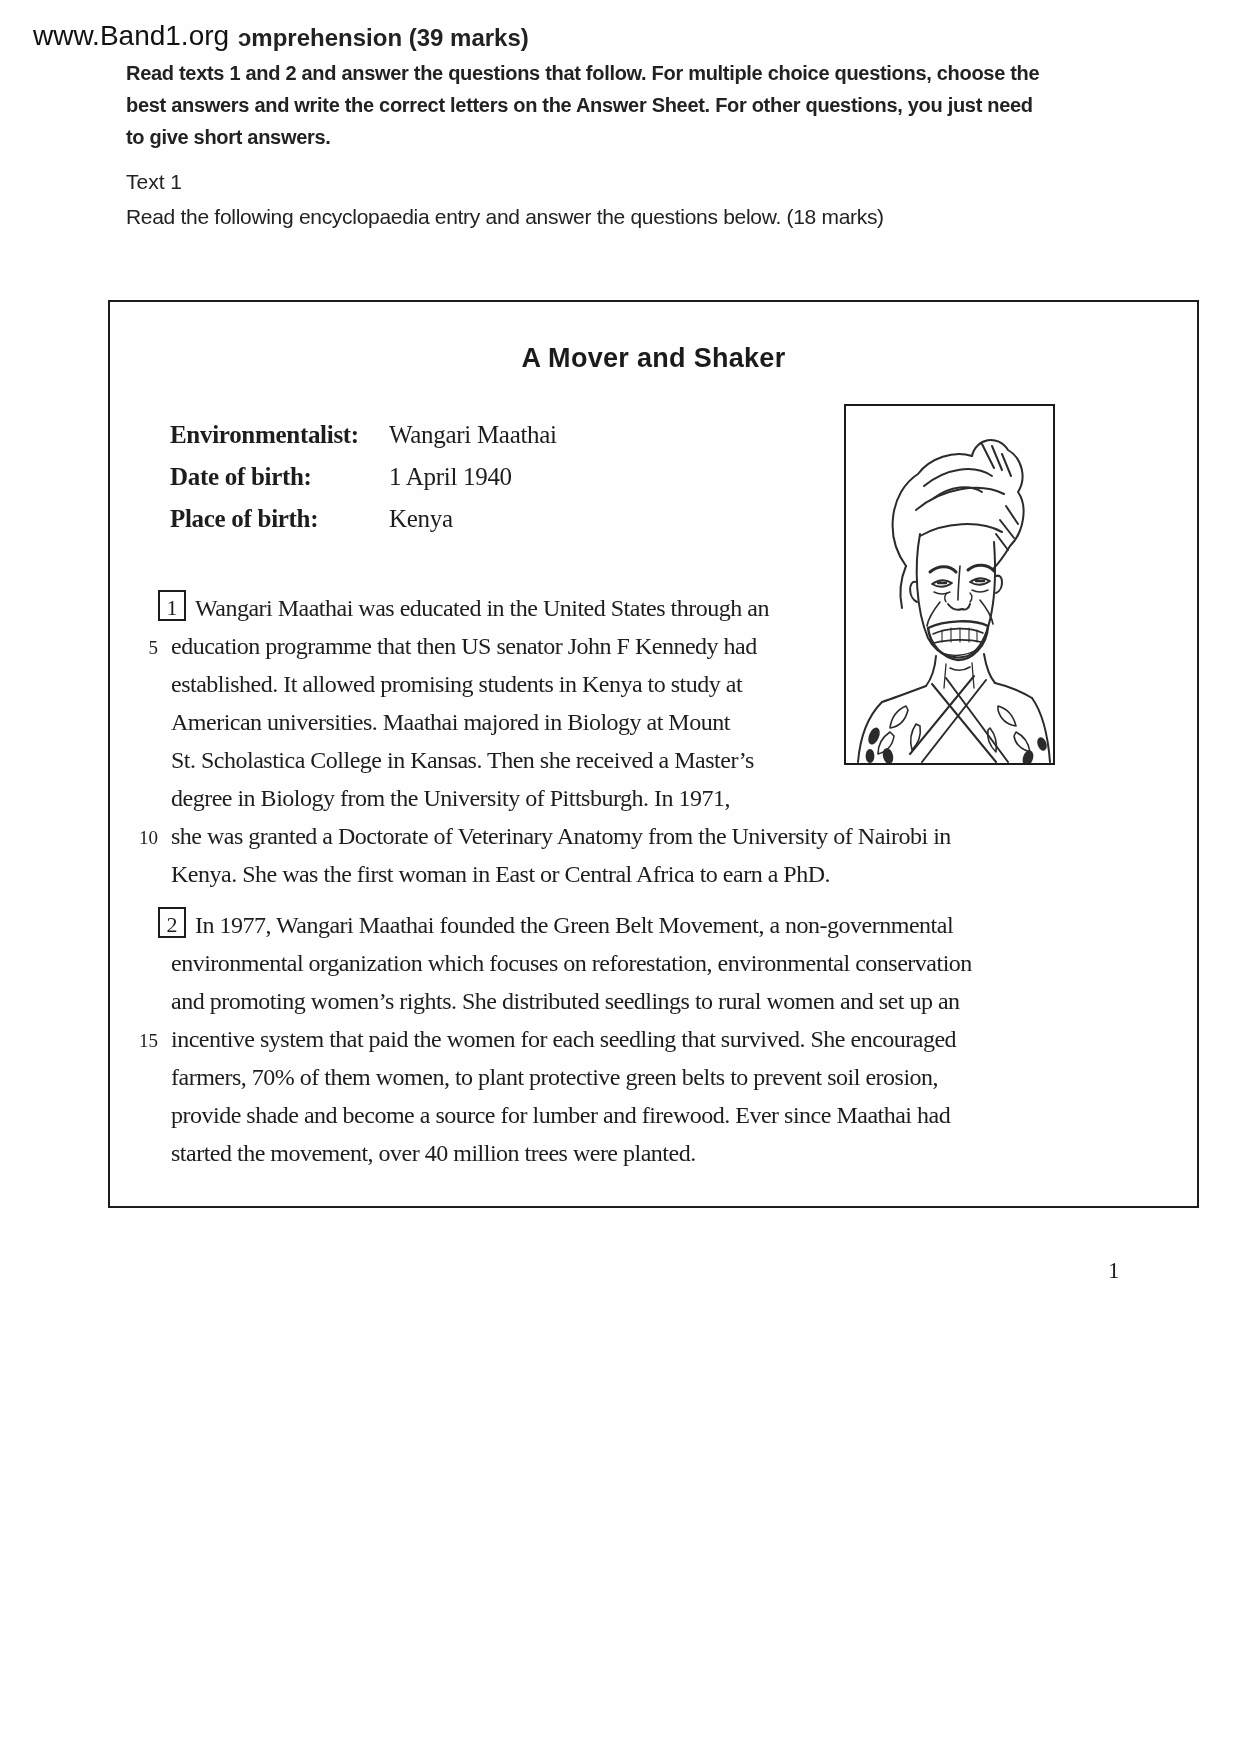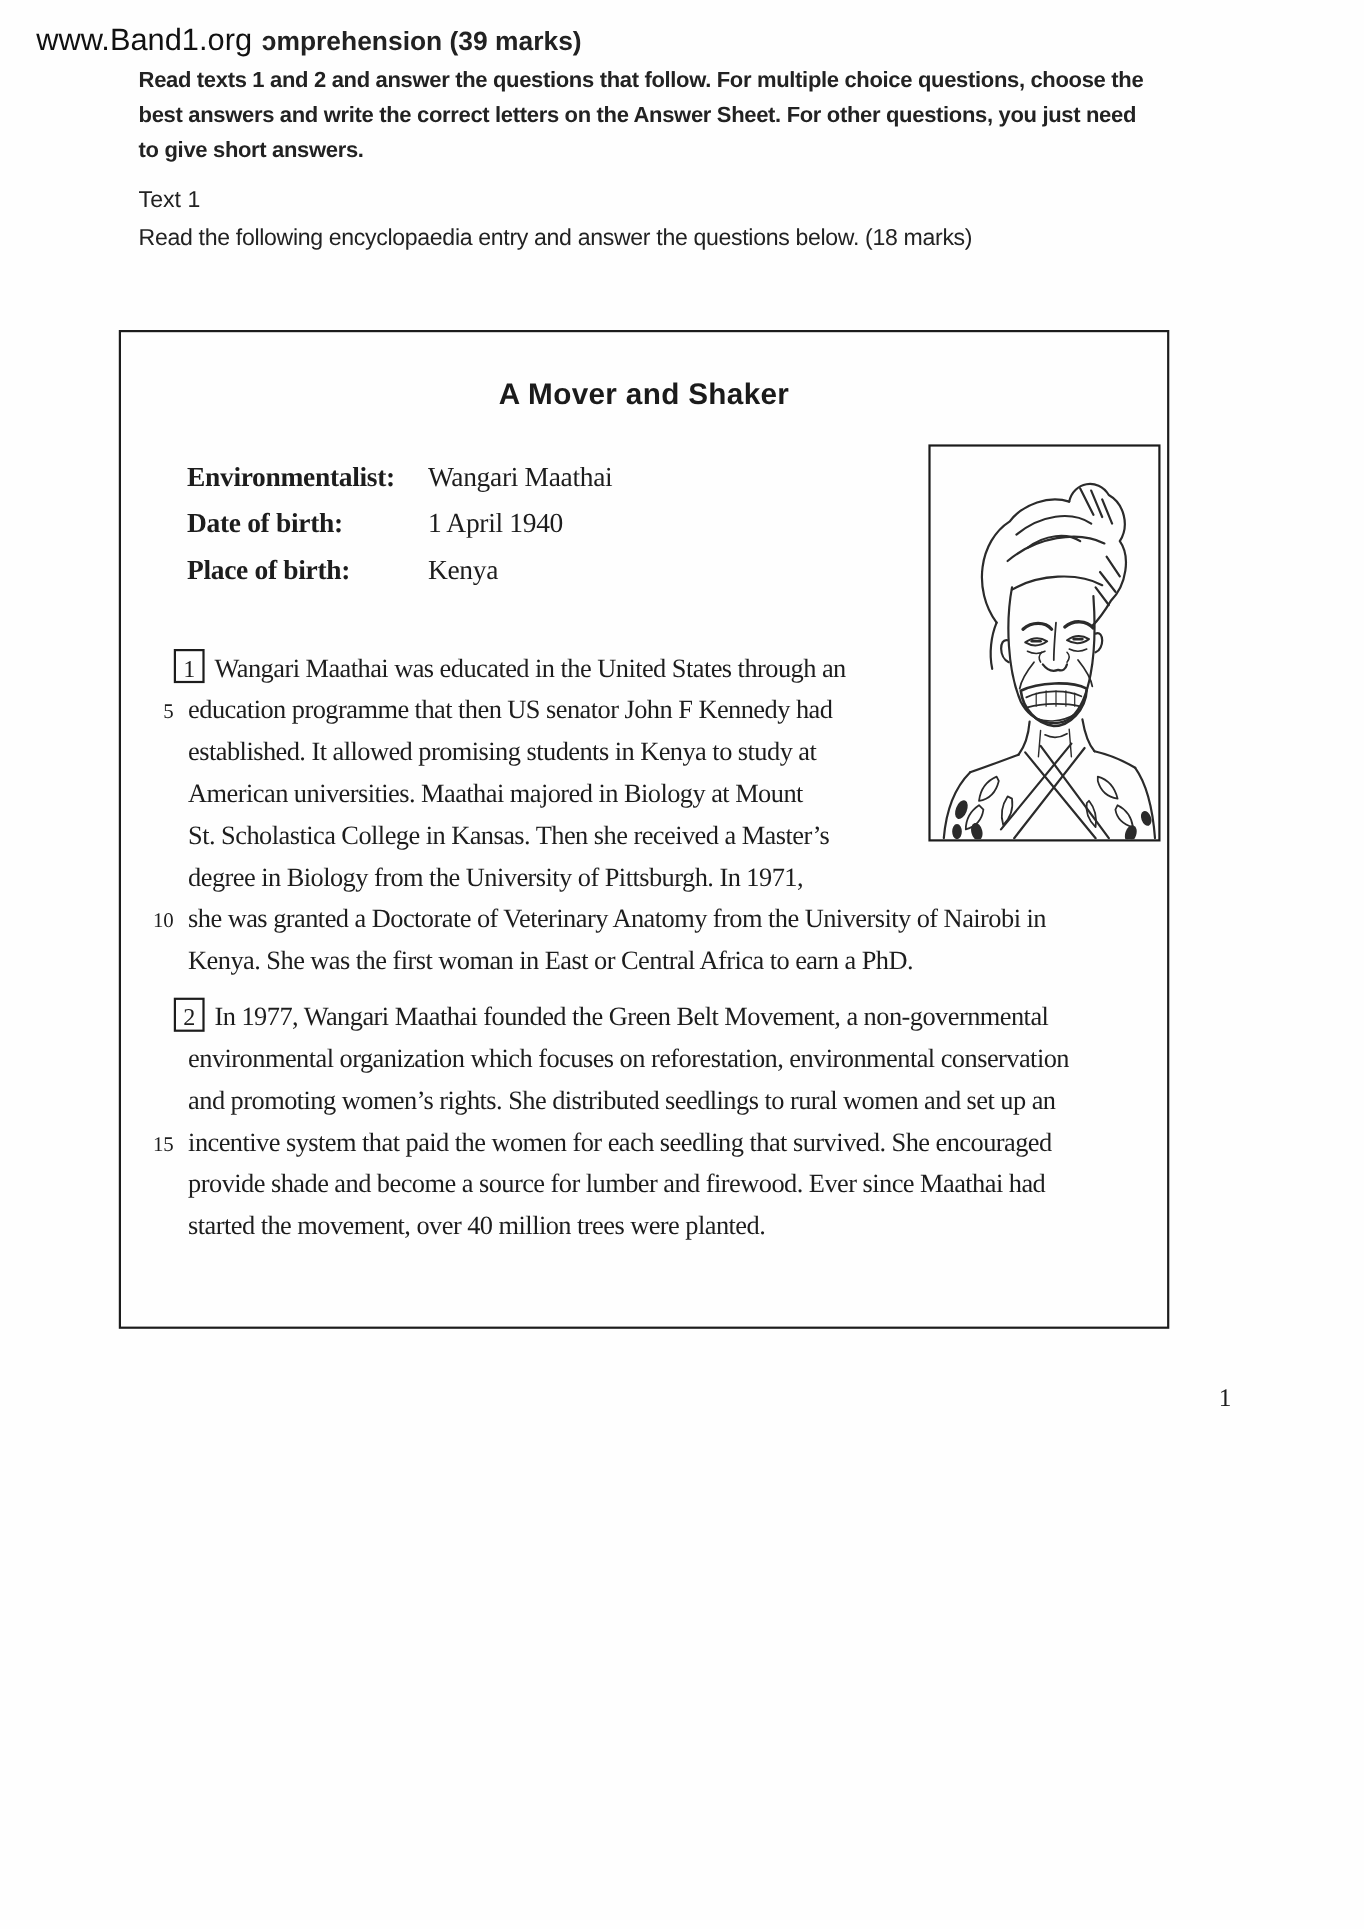--- a/index.html
+++ b/index.html
@@ -35,21 +35,21 @@
     font-size:21px;color:#222;
   }
   .text1-intro{
     position:absolute;left:126px;top:205px;
     font-family:"Liberation Sans", sans-serif;
     font-size:21px;letter-spacing:-0.3px;color:#222;white-space:nowrap;
   }
   
   .entry-box{
     position:absolute;left:108px;top:300px;
-    width:955px;height:908px;
+    width:1091px;height:908px;
     border:2px solid #1c1c1c;
     box-sizing:border-box;
   }
   .entry-title{
     margin-top:40px;
     text-align:center;
     font-family:"Liberation Sans", sans-serif;
     font-weight:700;font-size:27px;letter-spacing:0.3px;
     line-height:32px;color:#1b1b1b;
   }
@@ -173,20 +173,24 @@
           <span class="lnum"></span>
           <span class="ltext">environmental organization which focuses on reforestation, environmental conservation</span>
         </div>
       <div class="bline">
           <span class="lnum"></span>
           <span class="ltext">and promoting women’s rights. She distributed seedlings to rural women and set up an</span>
         </div>
       <div class="bline">
           <span class="lnum">15</span>
           <span class="ltext">incentive system that paid the women for each seedling that survived. She encouraged</span>
+        </div>
+      <div class="bline">
+          <span class="lnum"></span>
+          <span class="ltext">farmers, 70% of them women, to plant protective green belts to prevent soil erosion,</span>
         </div>
       <div class="bline">
           <span class="lnum"></span>
           <span class="ltext">provide shade and become a source for lumber and firewood. Ever since Maathai had</span>
         </div>
       <div class="bline">
           <span class="lnum"></span>
           <span class="ltext">started the movement, over 40 million trees were planted.</span>
         </div>
     </div>

